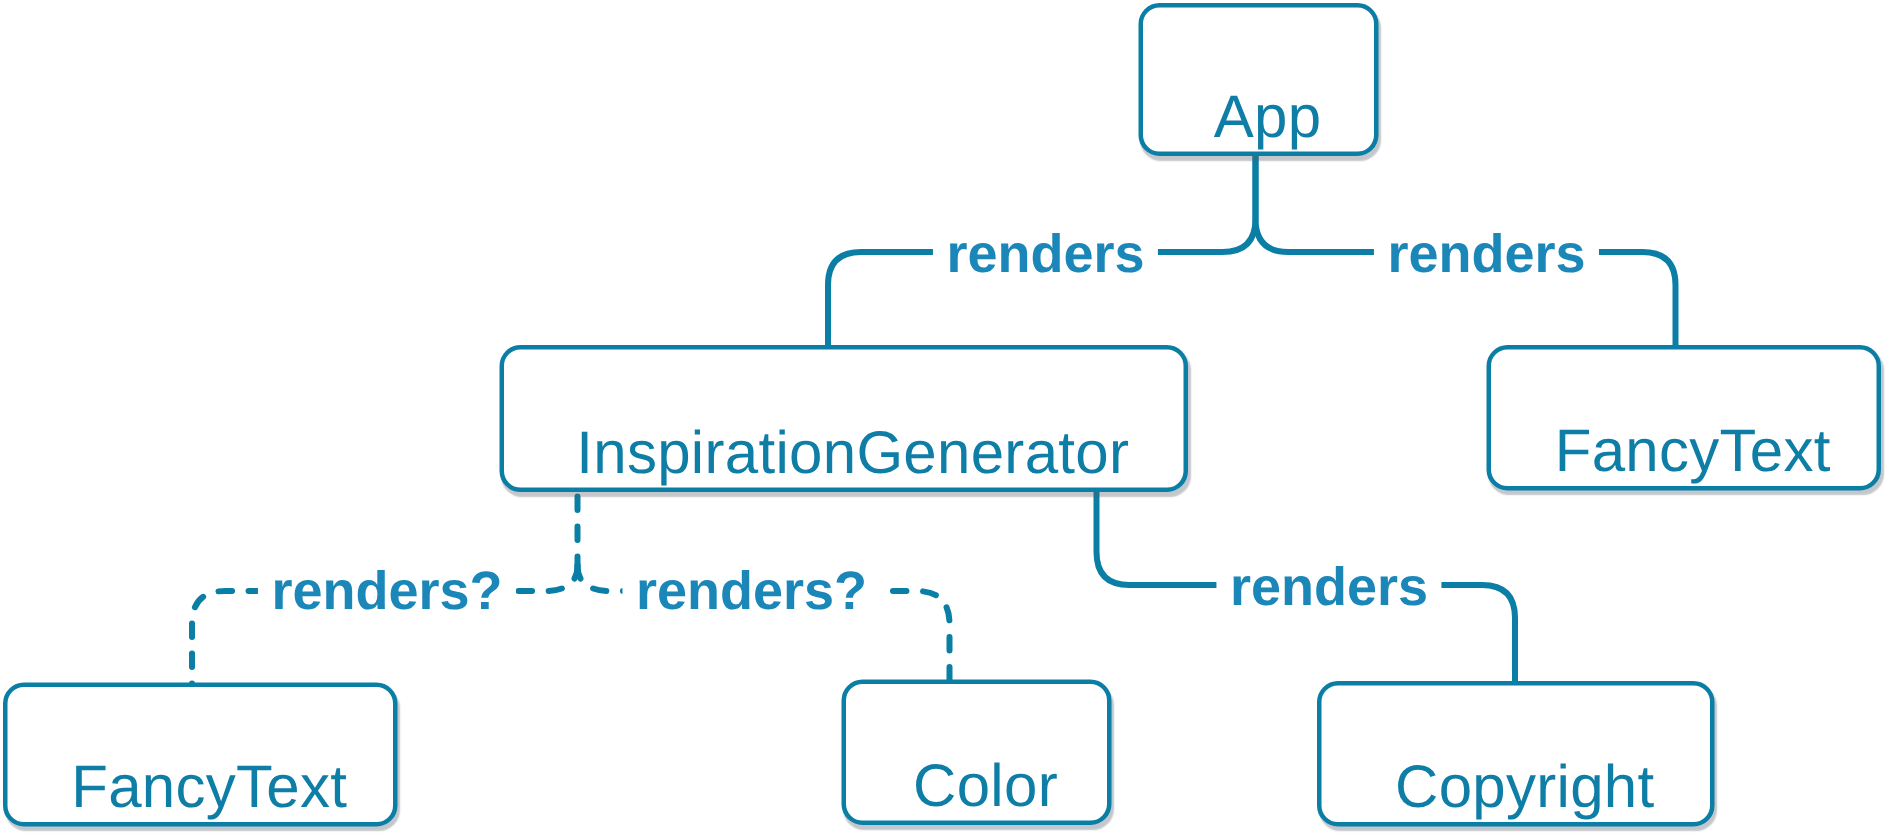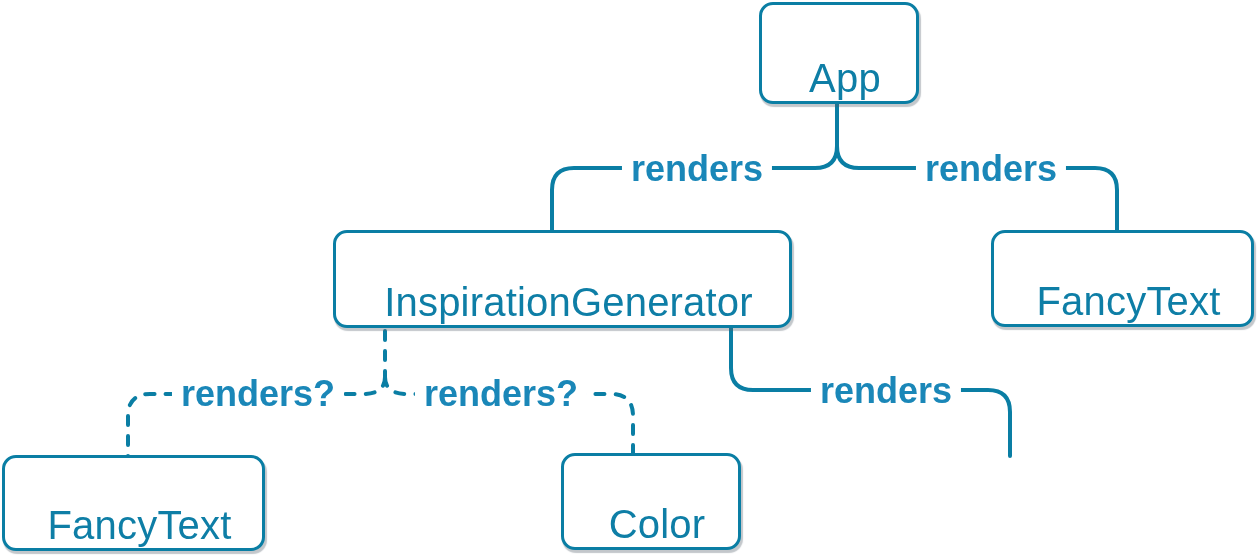--- a/index.html
+++ b/index.html
@@ -108,20 +108,23 @@
   </div>
 
   <div class="node node-fancytext-bottom">
     <span>FancyText</span>
   </div>
 
   <div class="node node-color">
     <span>Color</span>
   </div>
 
+  <div class="node node-copyright">
+    <span>Copyright</span>
+  </div>
 
   <span class="edge-label label-app-inspiration">renders</span>
 
   <span class="edge-label label-app-fancytext">renders</span>
 
   <span class="edge-label label-insp-fancytext">renders?</span>
 
   <span class="edge-label label-insp-color">renders?</span>
 
   <span class="edge-label label-insp-copyright">renders</span>

